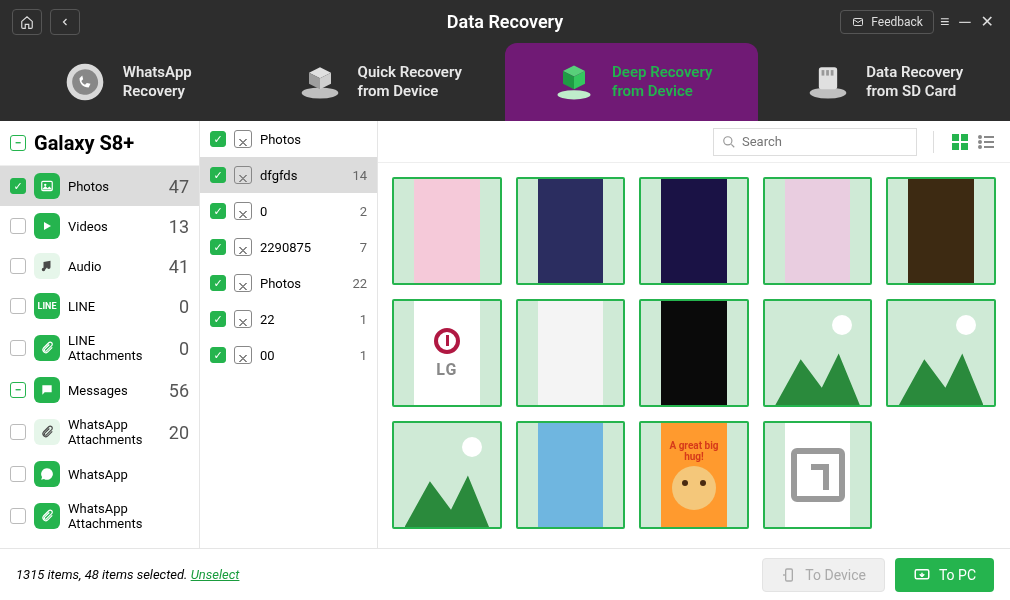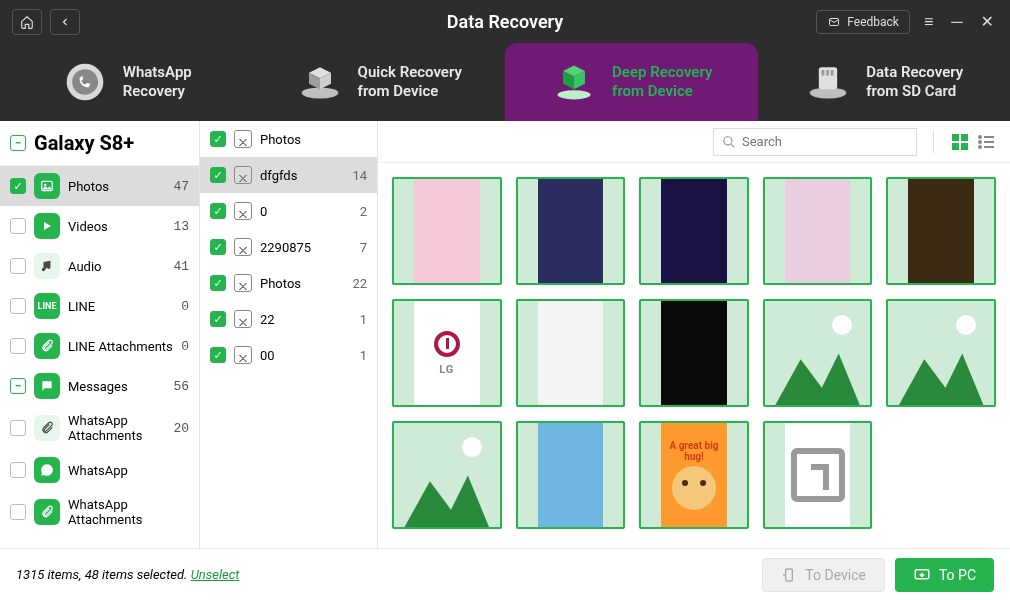--- a/index.html
+++ b/index.html
@@ -1,40 +1,40 @@
 <!DOCTYPE html>
 <html><head>
 <meta charset="utf-8">
 <style>
 * { margin:0; padding:0; box-sizing:border-box; font-family:-apple-system,Segoe UI,Roboto,sans-serif; }
 body { width:1010px; height:600px; background:#fff; overflow:hidden; }
 .topbar { height:43px; background:#2d2d2d; display:flex; align-items:center; padding:0 12px; color:#ddd; position:relative; }
 .topbar .nav-btn { width:30px; height:26px; border:1px solid #555; border-radius:4px; display:flex; align-items:center; justify-content:center; margin-right:8px; cursor:pointer; color:#ddd; font-size:14px; }
 .topbar .title { position:absolute; left:50%; transform:translateX(-50%); font-size:18px; font-weight:600; color:#fff; }
-.topbar .right { margin-left:auto; display:flex; align-items:center; gap:10px; }
+.topbar .right { margin-left:auto; display:flex; align-items:center; gap:2px; }
 .feedback-btn { border:1px solid #555; border-radius:4px; padding:4px 10px; font-size:12px; display:flex; align-items:center; gap:6px; cursor:pointer; }
 .win-ctrl { font-size:16px; cursor:pointer; padding:0 4px; }
 .tabs { height:78px; background:#2d2d2d; display:flex; }
 .tab { flex:1; display:flex; align-items:center; justify-content:center; gap:14px; cursor:pointer; color:#e8e8e8; position:relative; }
 .tab.active { background:#701a75; color:#22b44e; border-radius:12px 12px 0 0; }
 .tab-icon { width:48px; height:48px; display:flex; align-items:center; justify-content:center; }
 .tab-text { font-size:15px; font-weight:600; line-height:1.3; }
 .main { display:flex; height:calc(600px - 43px - 78px - 52px); }
 .sidebar { width:200px; border-right:1px solid #e5e5e5; display:flex; flex-direction:column; overflow:hidden; }
 .device-row { display:flex; align-items:center; padding:10px 10px; border-bottom:1px solid #eee; gap:8px; }
 .chk { width:16px; height:16px; border:1px solid #bbb; border-radius:3px; display:inline-flex; align-items:center; justify-content:center; flex-shrink:0; cursor:pointer; }
 .chk.on { background:#25b44e; border-color:#25b44e; color:#fff; font-size:11px; }
 .chk.minus { background:#fff; border-color:#25b44e; color:#25b44e; font-size:12px; font-weight:bold; }
 .device-name { font-weight:700; font-size:20px; }
 .cat-list { flex:1; overflow-y:auto; }
 .cat { display:flex; align-items:center; padding:7px 10px; gap:8px; cursor:pointer; font-size:13px; }
 .cat.selected { background:#dcdcdc; }
 .cat .icon { width:26px; height:26px; border-radius:6px; display:flex; align-items:center; justify-content:center; color:#fff; font-size:14px; flex-shrink:0; }
 .cat .label { flex:1; }
-.cat .count { color:#555; font-size:13px;font-family:Liberation Mono, monospace; }
+.cat .count { color:#555; font-size:18px; }
 .folder-col { width:178px; border-right:1px solid #e5e5e5; display:flex; flex-direction:column; }
 .filter-row { height:42px; border-bottom:1px solid #eee; display:flex; align-items:center; padding:0 10px; gap:6px; font-size:13px; cursor:pointer; }
 .folder-list { flex:1; overflow:auto; }
 .folder { display:flex; align-items:center; padding:9px 10px; gap:8px; cursor:pointer; font-size:13px; }
 .folder.selected { background:#dcdcdc; }
 .folder .pic-ic { width:18px; height:18px; border:1.5px solid #888; border-radius:3px; position:relative; flex-shrink:0; }
 .folder .pic-ic::after { content:''; position:absolute; bottom:1px; left:1px; right:1px; height:7px; background:linear-gradient(135deg,transparent 45%,#888 45%,#888 55%,transparent 55%),linear-gradient(45deg,transparent 45%,#888 45%,#888 55%,transparent 55%); }
 .folder .name { flex:1; }
 .folder .cnt { color:#666; }
 .content { flex:1; display:flex; flex-direction:column; }
@@ -336,21 +336,21 @@
           <div class="fake" style="background:#e9cde0"></div>
         </div>
         <div class="thumb">
           <div class="fake" style="background:#3d2a12"></div>
         </div>
         <div class="thumb">
           <div class="fake" style="background:#fff;display:flex;flex-direction:column;align-items:center;justify-content:center;gap:6px">
             <div style="width:26px;height:26px;border-radius:50%;border:4px solid #b01842;position:relative">
               <div style="position:absolute;left:45%;top:20%;width:3px;height:60%;background:#b01842"></div>
             </div>
-            <span style="color:#888;font-size:11px;font-weight:bold;letter-spacing:1px">LG</span>
+            <span style="color:#888;font-size:16px;font-weight:bold;letter-spacing:1px">LG</span>
           </div>
         </div>
         <div class="thumb">
           <div class="fake" style="background:#f4f4f4"></div>
         </div>
         <div class="thumb">
           <div class="fake" style="background:#0a0a0a"></div>
         </div>
         <div class="thumb placeholder">
           <div class="ph">

